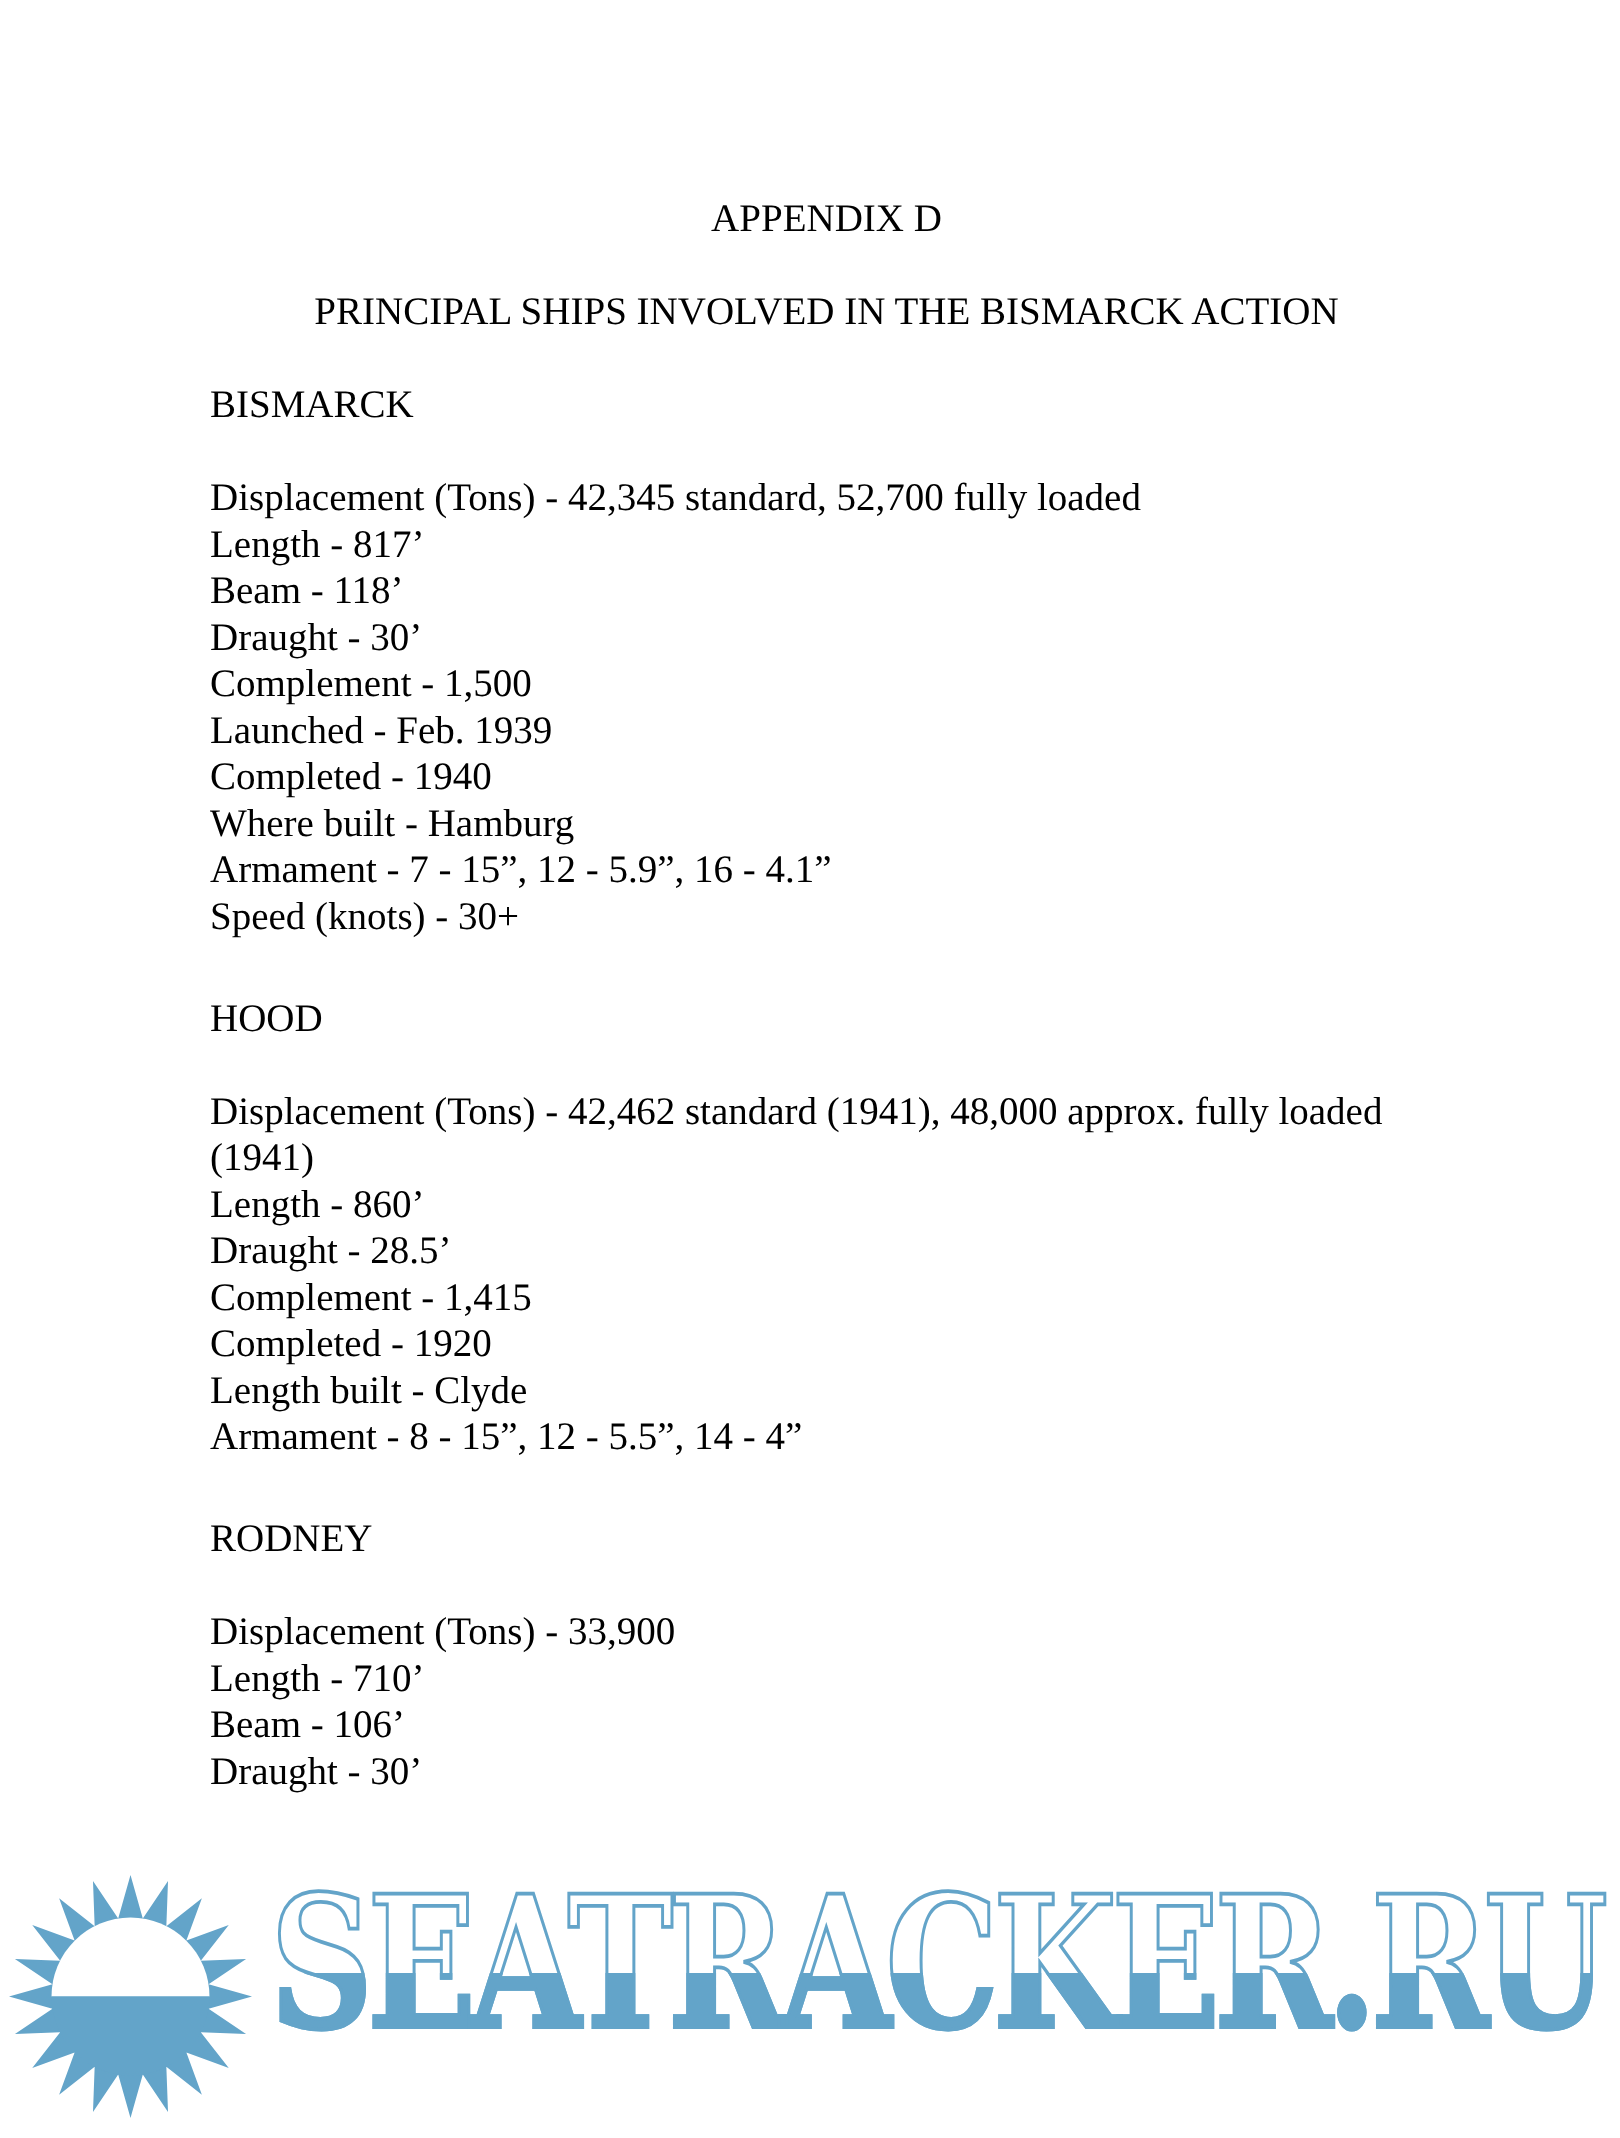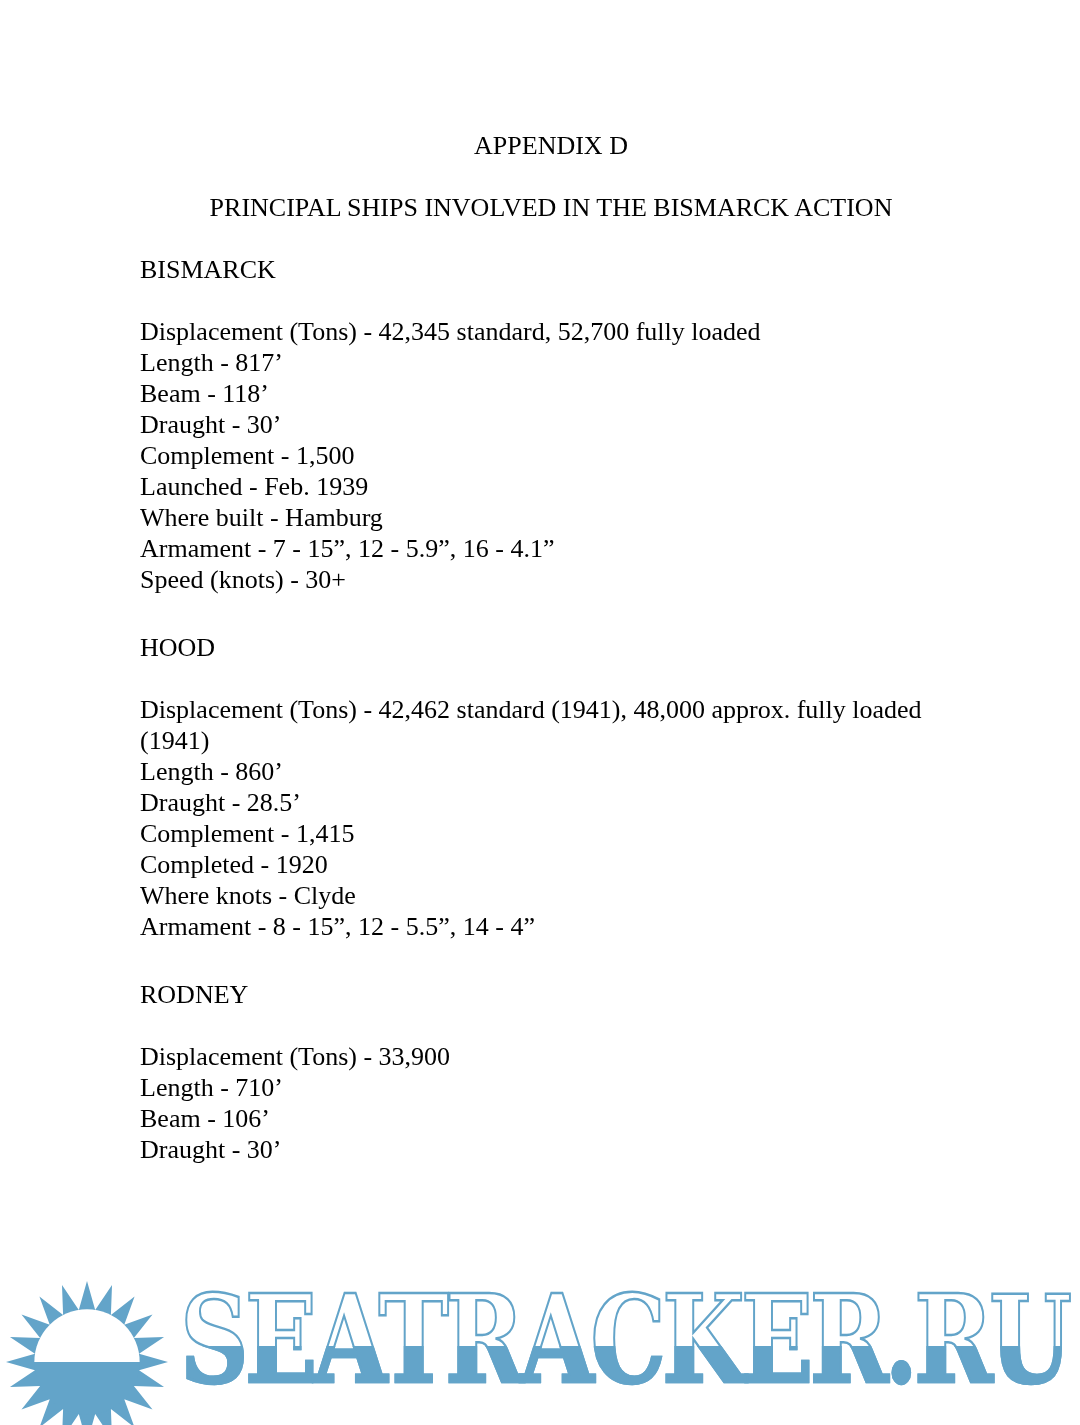--- a/index.html
+++ b/index.html
@@ -27,21 +27,21 @@
     font-weight: normal;
     font-size: 26px;
     line-height: 31px;
   }
   .ship { margin-bottom: 37px; }
   .ship-name { margin: 0 0 31px 0; font-weight: normal; font-size: 26px; line-height: 31px; }
   .ship-lines { width: 815px; }
   .spec-line { white-space: normal; }
 
   
-  .watermark { position: absolute; left: 0; top: 1277px; width: 900px; height: 148px; }
+  .watermark { position: absolute; left: 0; top: 1246px; width: 900px; height: 148px; }
   .sun-logo { position: absolute; left: 6px; top: 4px; }
   .wm-text {
     position: absolute;
     left: 180px;
     top: 1px;
     font-family: "DejaVu Serif", serif;
     font-weight: bold;
     font-size: 122px;
     line-height: 122px;
     letter-spacing: -5px;
@@ -66,35 +66,36 @@
 
     <section class="ship">
       <div class="ship-name">BISMARCK</div>
       <div class="ship-lines">
         <div class="spec-line">Displacement (Tons) - 42,345 standard, 52,700 fully loaded</div>
         <div class="spec-line">Length - 817’</div>
         <div class="spec-line">Beam - 118’</div>
         <div class="spec-line">Draught - 30’</div>
         <div class="spec-line">Complement - 1,500</div>
         <div class="spec-line">Launched - Feb. 1939</div>
+        <div class="spec-line">Completed - 1940</div>
         <div class="spec-line">Where built - Hamburg</div>
         <div class="spec-line">Armament - 7 - 15”, 12 - 5.9”, 16 - 4.1”</div>
         <div class="spec-line">Speed (knots) - 30+</div>
       </div>
     </section>
 
     <section class="ship">
       <div class="ship-name">HOOD</div>
       <div class="ship-lines">
         <div class="spec-line">Displacement (Tons) - 42,462 standard (1941), 48,000 approx. fully loaded (1941)</div>
         <div class="spec-line">Length - 860’</div>
         <div class="spec-line">Draught - 28.5’</div>
         <div class="spec-line">Complement - 1,415</div>
         <div class="spec-line">Completed - 1920</div>
-        <div class="spec-line">Where knots - Clyde</div>
+        <div class="spec-line">Length built - Clyde</div>
         <div class="spec-line">Armament - 8 - 15”, 12 - 5.5”, 14 - 4”</div>
       </div>
     </section>
 
     <section class="ship">
       <div class="ship-name">RODNEY</div>
       <div class="ship-lines">
         <div class="spec-line">Displacement (Tons) - 33,900</div>
         <div class="spec-line">Length - 710’</div>
         <div class="spec-line">Beam - 106’</div>

